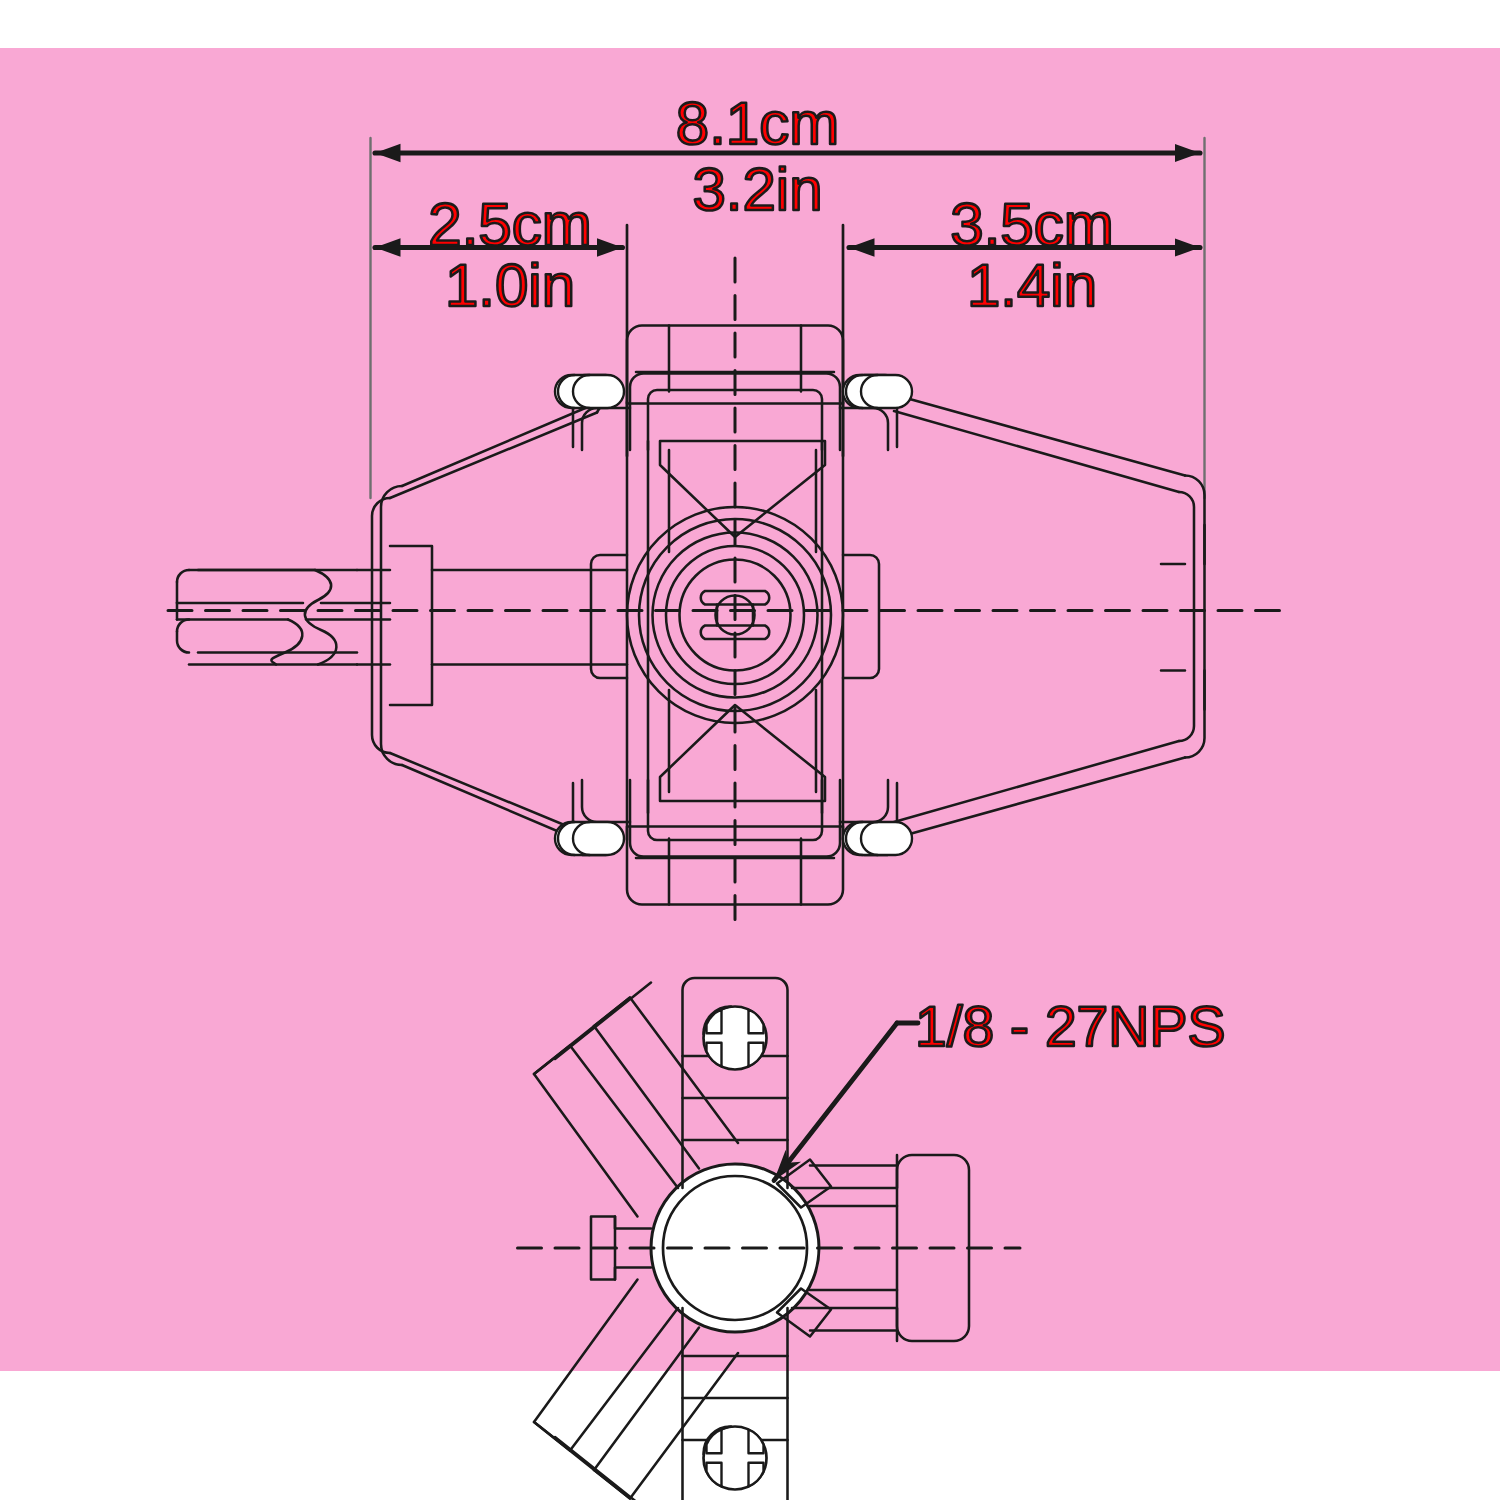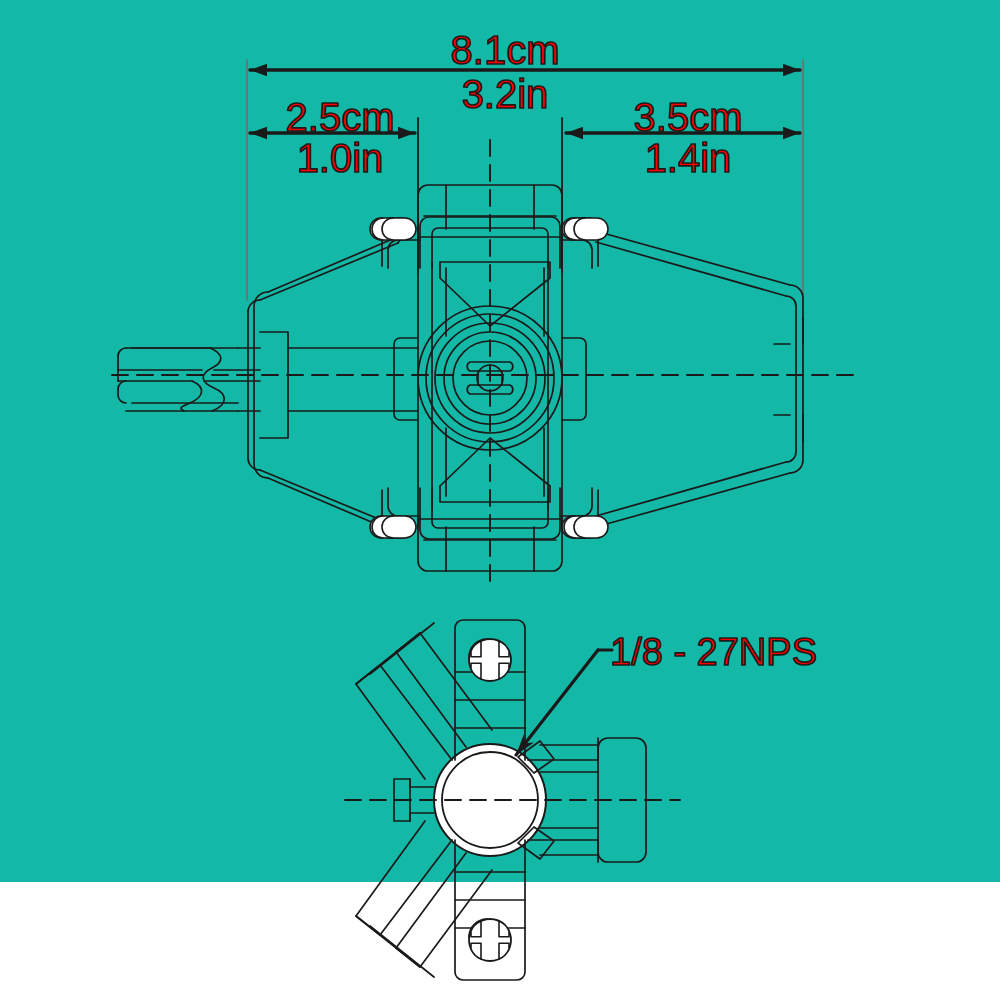--- a/index.html
+++ b/index.html
@@ -11,21 +11,22 @@
   body {
     width: 1000px;
     height: 1000px;
     font-family: "Liberation Sans", sans-serif;
     overflow: hidden;
   }
   #sheet {
     position: relative;
     width: 1000px;
     height: 882px;
-    background: #14b8a6;
+    background: #f9a8d4;
+    margin-top: 32px;
   }
   #drawing {
     position: absolute;
     left: 0;
     top: 0;
     width: 1000px;
     height: 1000px;
   }
   .dim-text {
     fill: #FF0000;

